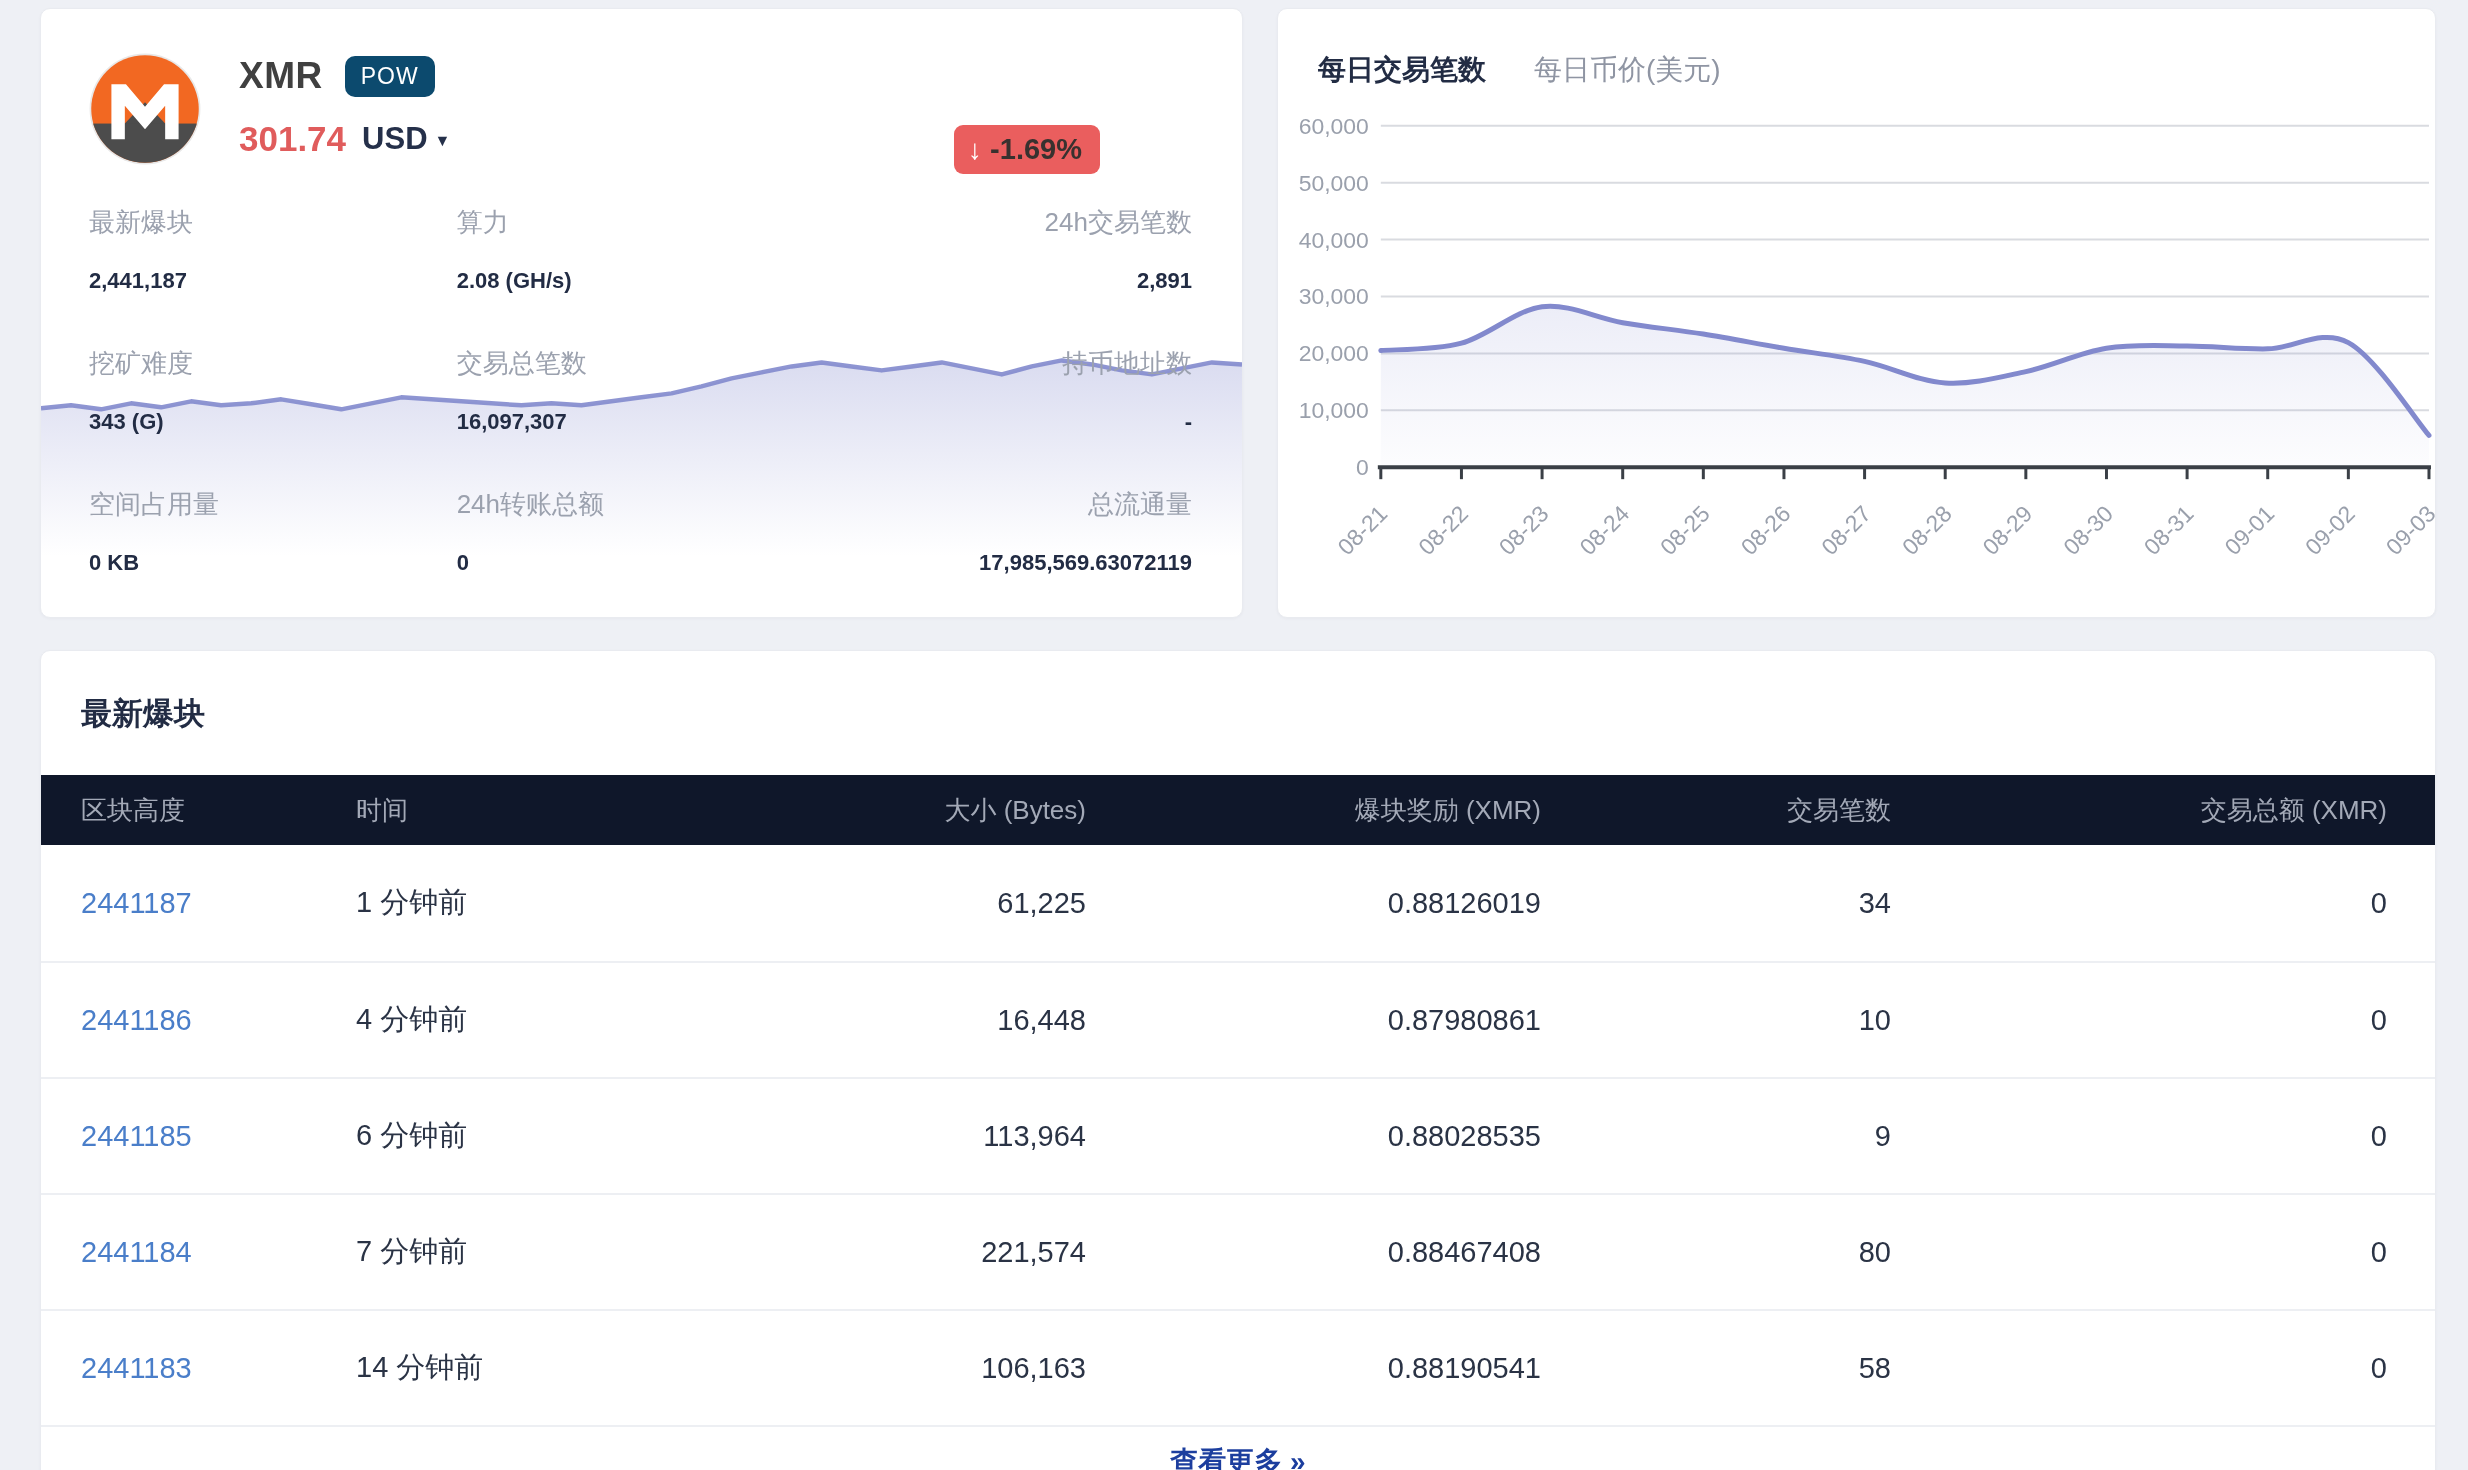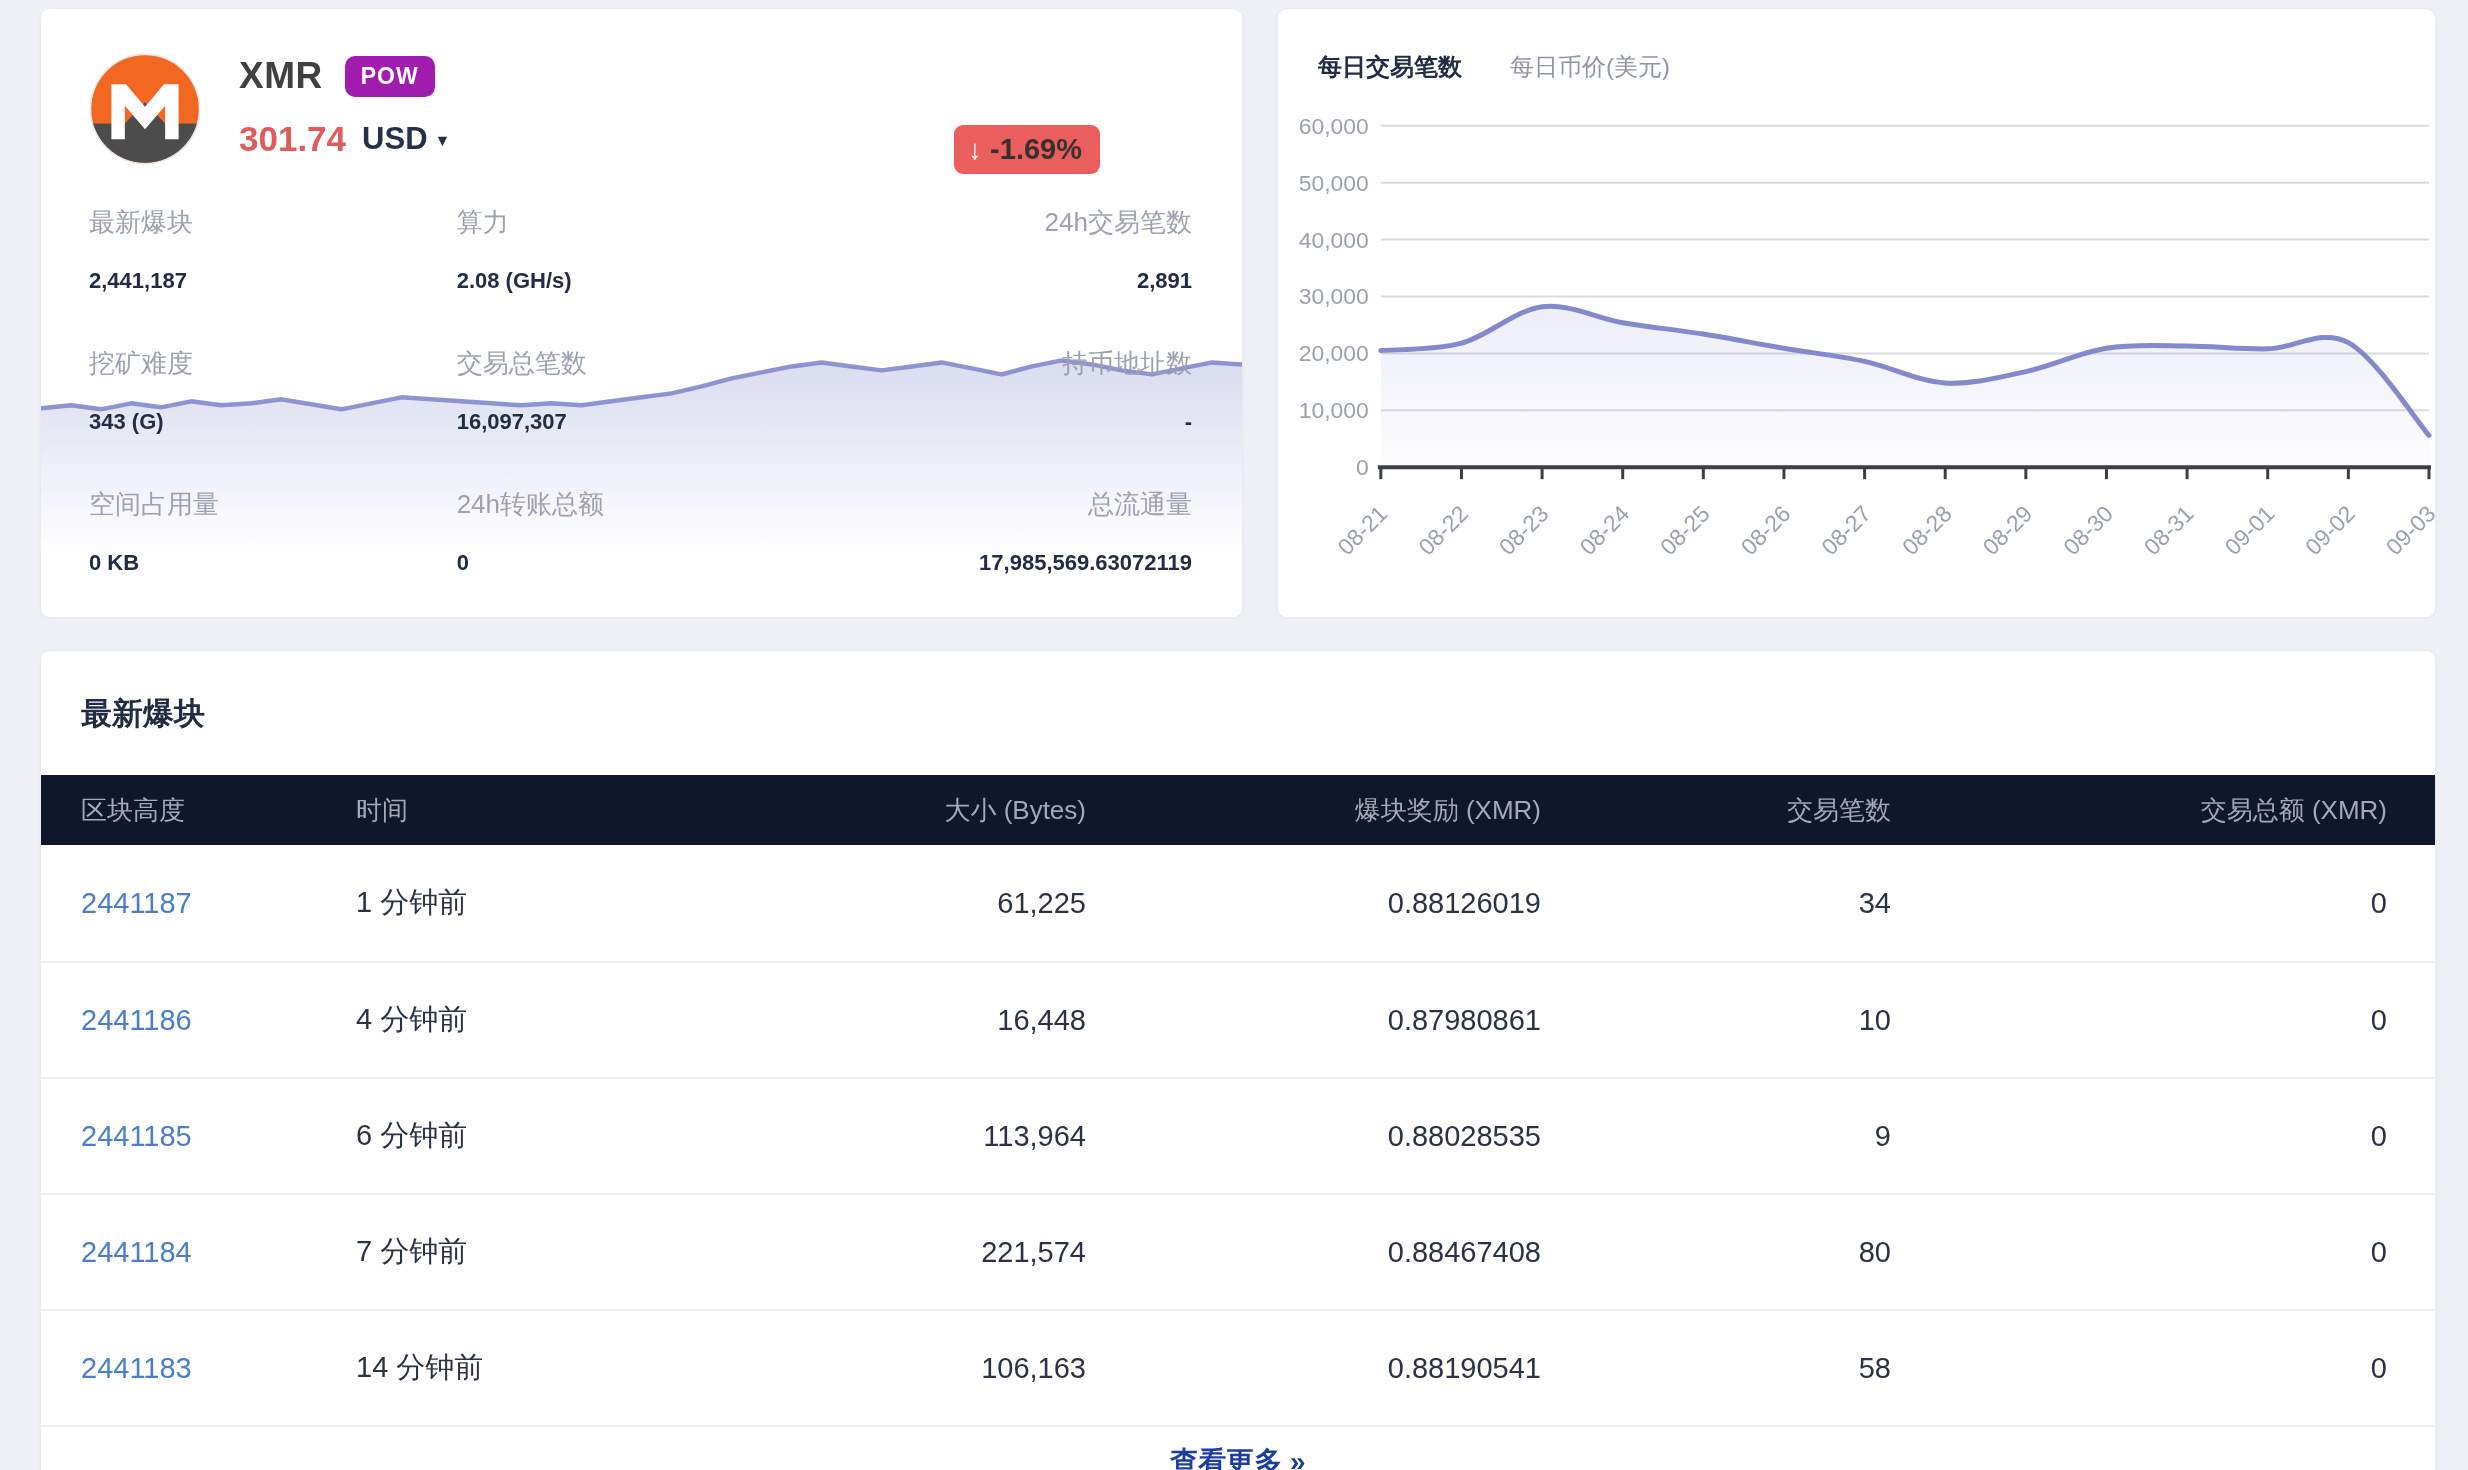--- a/index.html
+++ b/index.html
@@ -18,21 +18,21 @@
   
   .overview-card { position:relative; width:1203px; height:610px; overflow:hidden; }
   .overview-card .spark { position:absolute; inset:0; z-index:0; }
   .ov-content { position:relative; z-index:1; }
   .ov-head { display:flex; margin:44px 48px 0; }
   .coin-logo { width:112px; height:112px; flex:0 0 auto; }
   .head-text { margin-left:38px; display:flex; flex-direction:column; justify-content:space-between; padding:2px 0 6px; }
   .coin-row { display:flex; align-items:center; gap:22px; }
   .coin-name { font-size:37px; font-weight:bold; color:#404040; letter-spacing:0.5px; }
   .pow-badge {
-    background:#a21caf; color:#fff; font-size:23px; font-weight:bold;
+    background:#0c4a6e; color:#fff; font-size:23px; font-weight:normal;
     padding:7px 16px; border-radius:10px; letter-spacing:1px;
   }
   .price-row { display:flex; align-items:center; gap:16px; }
   .price { font-size:35px; font-weight:bold; color:#e05c5c; }
   .currency { font-size:31px; font-weight:bold; color:#25304a; display:flex; align-items:center; gap:7px; cursor:pointer; }
   .caret { font-size:16px; color:#25304a; transform:translateY(2px); }
   .change-badge {
     position:absolute; top:72px; right:142px; z-index:2;
     background:#ea5e5e; border-radius:9px; padding:8px 18px 8px 14px;
     display:flex; align-items:center; gap:8px;
@@ -42,21 +42,21 @@
   .stats-grid {
     display:grid; grid-template-columns:1fr 1fr 1fr;
     margin:40px 50px 0 48px; row-gap:52px;
   }
   .stat .s-label { font-size:26px; color:#9ba1ae; }
   .stat .s-value { font-size:22px; font-weight:bold; color:#222c44; margin-top:28px; }
   .stat.right { text-align:right; }
   
   .chart-card { position:relative; flex:1; height:610px; overflow:hidden; }
   .chart-tabs { position:absolute; left:40px; top:42px; z-index:2; display:flex; gap:48px; }
-  .tab { font-size:24px; }
+  .tab { font-size:28px; }
   .tab.active { font-weight:bold; color:#222c44; }
   .tab.inactive { color:#8f95a3; cursor:pointer; }
   .chart-card svg.main-chart { position:absolute; inset:0; }
   
   .table-card { margin-top:32px; width:2396px; height:830px; overflow:hidden; }
   .table-title { font-size:31px; font-weight:bold; color:#222c44; padding:42px 40px 40px; }
   .grid-header, .grid-row {
     display:grid;
     grid-template-columns:315px 330px 400px 455px 350px 1fr;
     align-items:center;

